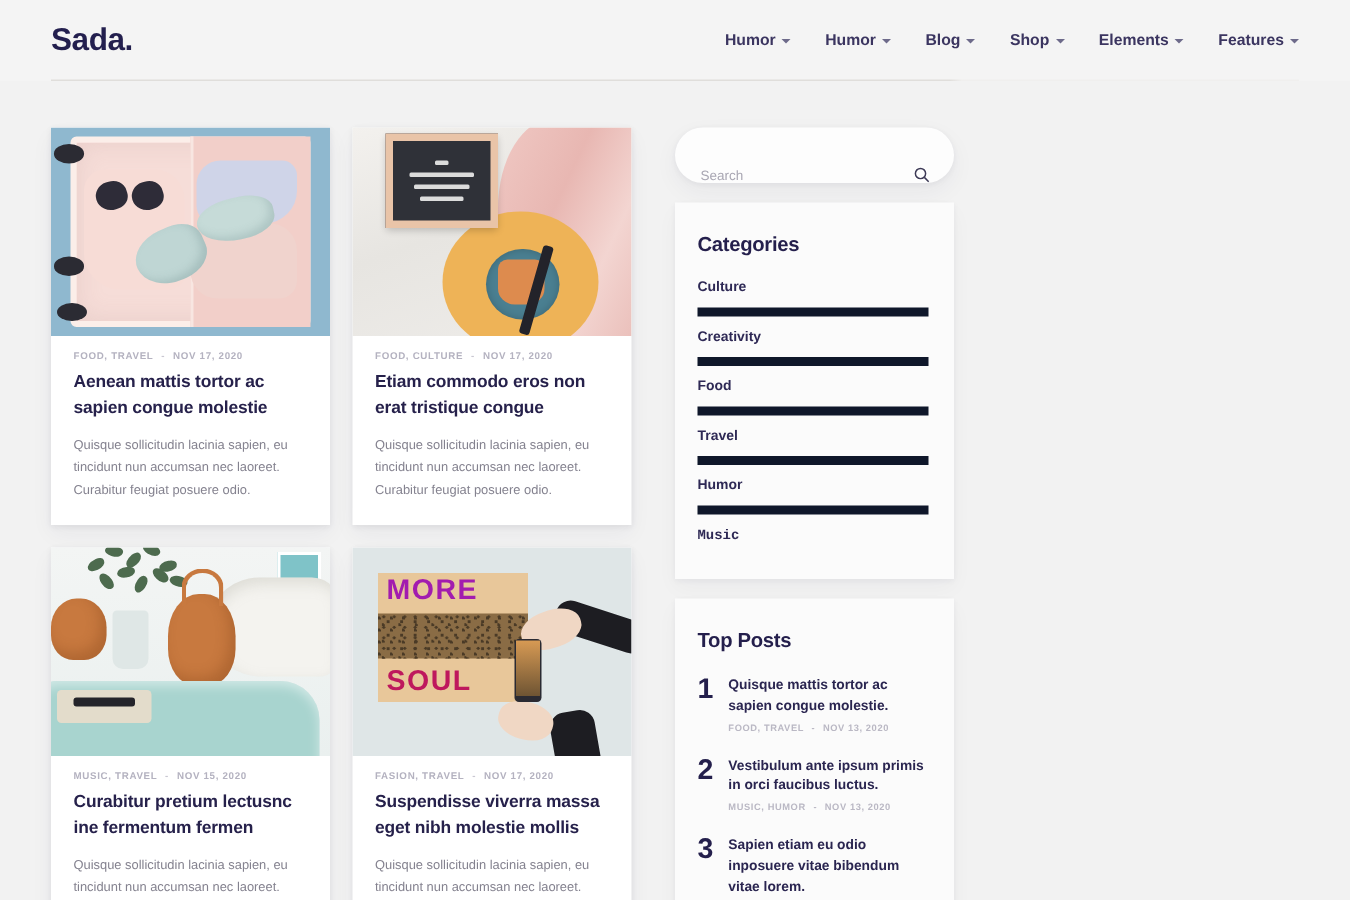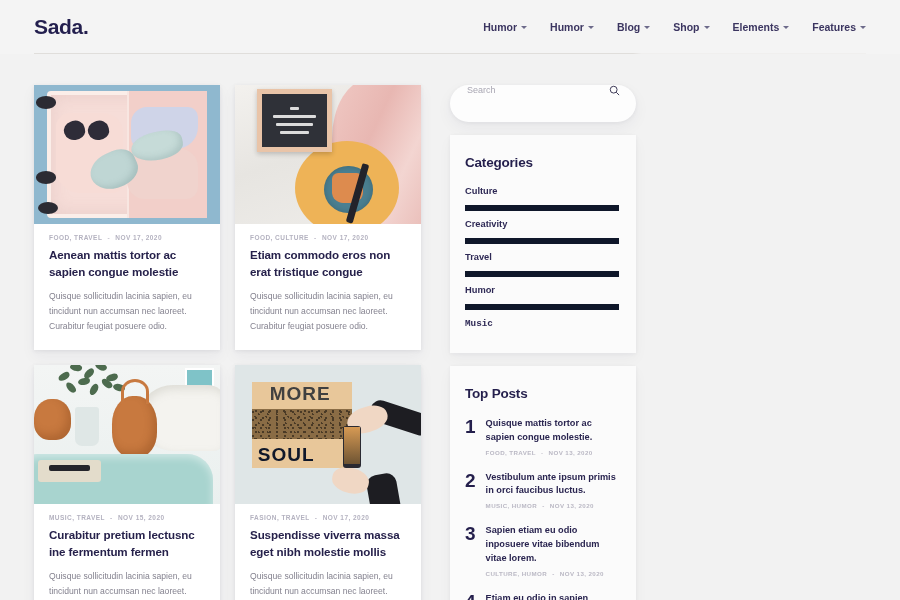--- a/index.html
+++ b/index.html
@@ -131,21 +131,21 @@
   
   .widget {
     background: #fbfbfb;
     box-shadow: 0 1px 4px rgba(40,40,70,0.05), 0 6px 14px rgba(40,40,70,0.035);
   }
   .search-widget {
     background: #fdfdfd;
     border-radius: 22px;
     height: 37px;
     display: flex;
-    align-items: flex-start;
+    align-items: flex-end;
     padding: 0 16px 0 17px;
     box-shadow: 0 1px 4px rgba(40,40,70,0.06), 0 6px 16px rgba(40,40,70,0.05);
   }
   .search-input {
     flex: 1;
     border: none;
     outline: none;
     background: transparent;
     font-family: "Liberation Sans", sans-serif;
     font-size: 9px;
@@ -361,35 +361,35 @@
   
   .img-poster { background: #dde4e6; }
   .img-poster .bg { position: absolute; inset: 0; background: #dfe6e7; }
   .img-poster .poster {
     position: absolute; left: 9%; top: 12%; width: 54%; height: 62%;
     background: #e8c79a;
     display: flex; flex-direction: column; justify-content: space-between;
   }
   .img-poster .pt {
     font-family: "Liberation Sans", sans-serif;
-    font-weight: bold; font-size: 19px; color: #404040;
-    letter-spacing: 1px; padding: 2px 6px 0 6px; line-height: 1; margin-left: 12px;
+    font-weight: bold; font-size: 19px; color: #a21caf;
+    letter-spacing: 1px; padding: 2px 6px 0 6px; line-height: 1;
   }
   .img-poster .crowd {
     height: 34%; background:
       radial-gradient(circle at 10% 40%, #4a3a26 0 1px, transparent 1px),
       radial-gradient(circle at 30% 70%, #4a3a26 0 1px, transparent 1px),
       radial-gradient(circle at 55% 30%, #4a3a26 0 1px, transparent 1px),
       radial-gradient(circle at 75% 60%, #4a3a26 0 1px, transparent 1px),
       #8a6c45;
     background-size: 8px 8px, 11px 11px, 7px 7px, 9px 9px, auto;
   }
   .img-poster .pb {
     font-family: "Liberation Sans", sans-serif;
-    font-weight: bold; font-size: 19px; color: #0f172a;
+    font-weight: bold; font-size: 19px; color: #be185d;
     letter-spacing: 1px; padding: 0 6px 4px 6px; line-height: 1;
   }
   .img-poster .arm {
     position: absolute; background: #1d1d22; border-radius: 10px;
   }
   .img-poster .arm-a { right: -6%; top: 30%; width: 34%; height: 16%; transform: rotate(18deg); }
   .img-poster .arm-b { right: 12%; bottom: -12%; width: 16%; height: 34%; transform: rotate(-10deg); }
   .img-poster .hand {
     position: absolute; background: #f0d7c4; border-radius: 46%;
   }
@@ -566,20 +566,21 @@
           <line x1="13.2" y1="13.2" x2="18.4" y2="18.4" stroke="#3d3a56" stroke-width="1.8"></line>
         </svg>
       </span>
     </div>
 
     <div class="widget widget-pad">
       <h3 class="widget-title">Categories</h3>
       <ul class="cat-list">
         <li class="cat-item">Culture</li>
         <li class="cat-item">Creativity</li>
+        <li class="cat-item">Food</li>
         <li class="cat-item">Travel</li>
         <li class="cat-item">Humor</li>
         <li class="cat-item">Music</li>
       </ul>
     </div>
 
     <div class="widget widget-pad">
       <h3 class="widget-title">Top Posts</h3>
       <ul class="tp-list">
 

